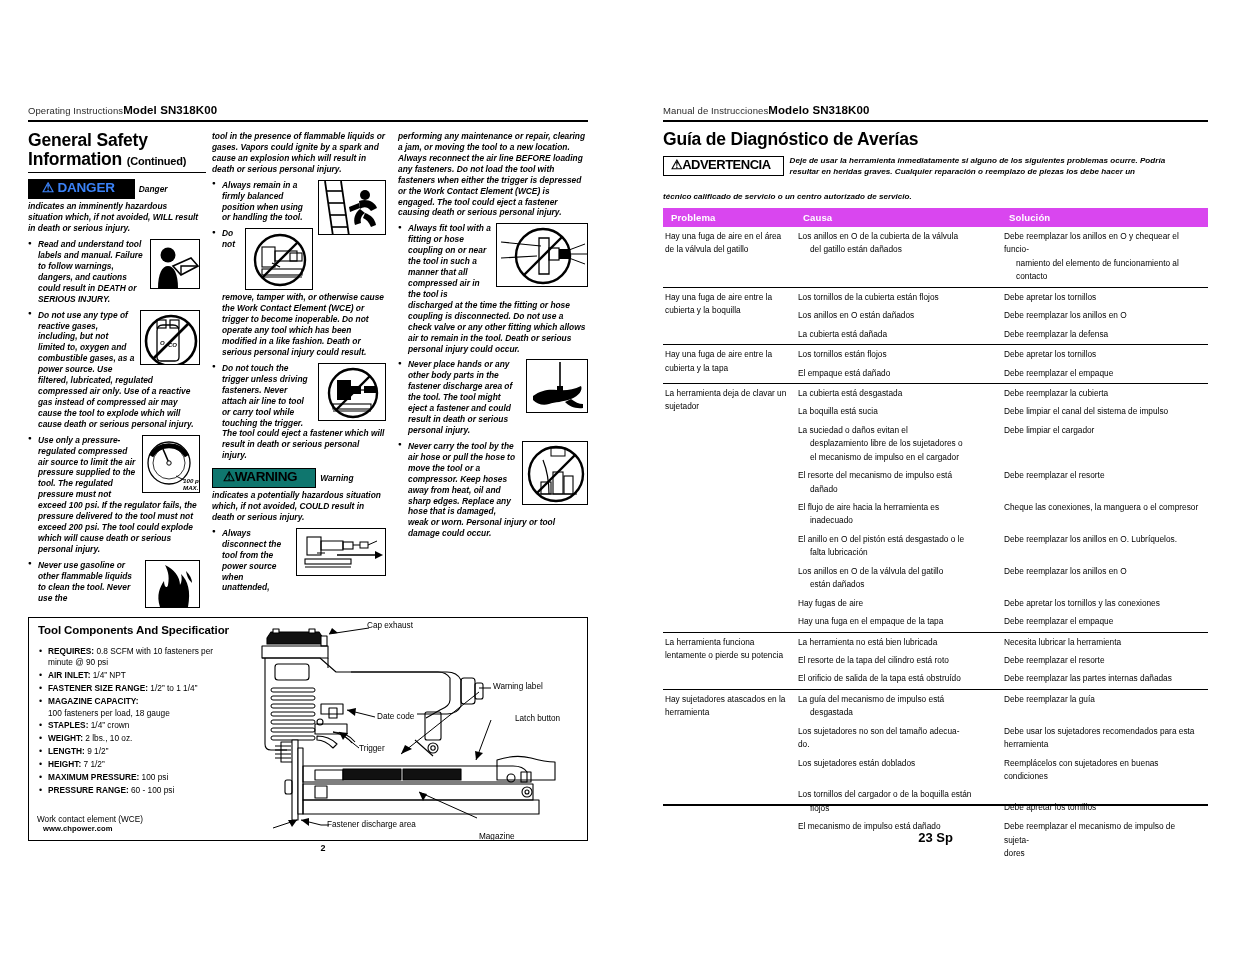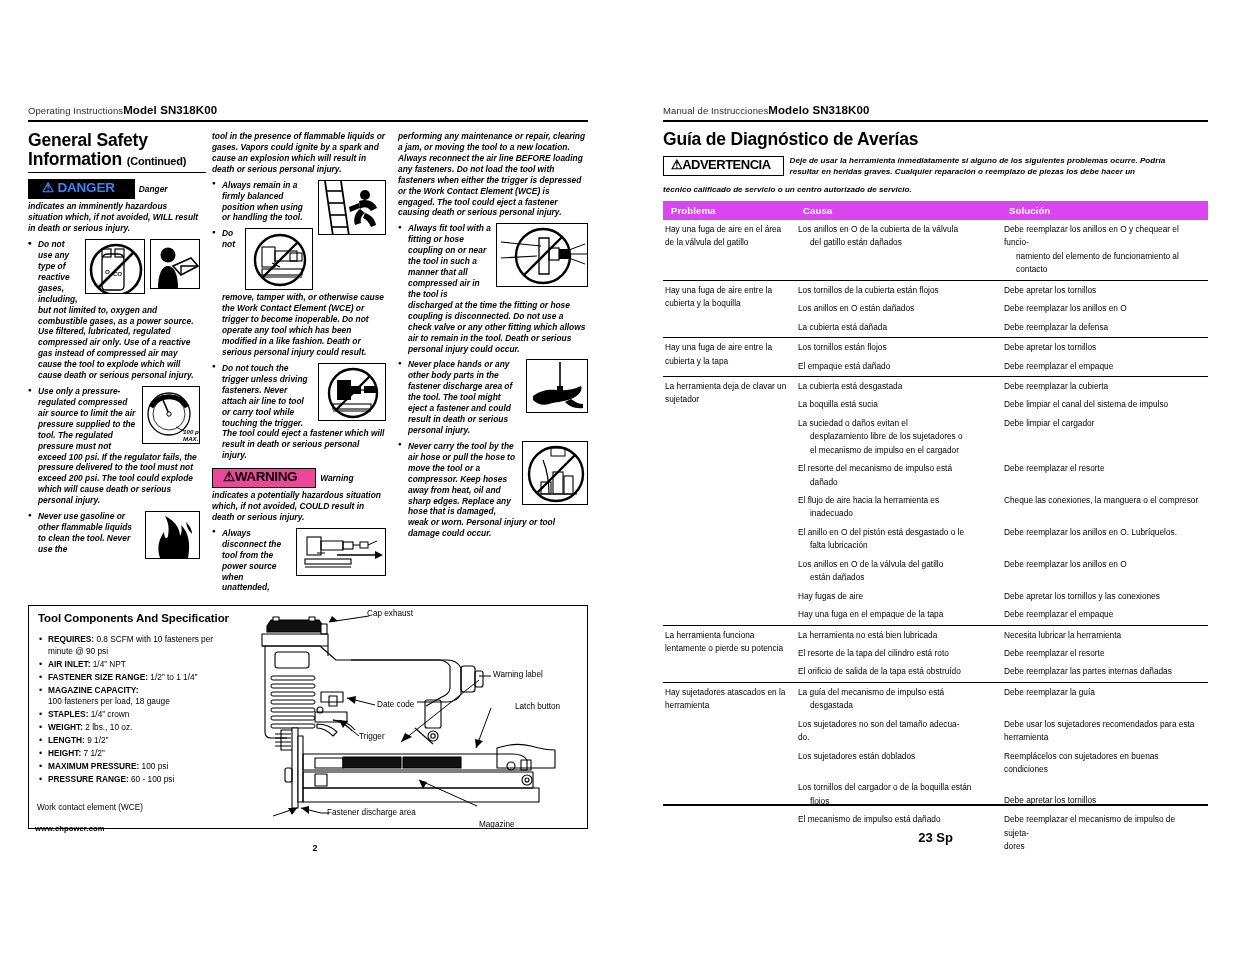--- a/index.html
+++ b/index.html
@@ -52,21 +52,21 @@
     display: inline-block;
     background: #000; color: #3b82f6;
     font-size: 13.5px; font-weight: 700;
     padding: 2px 20px 3px 14px;
     letter-spacing: -.2px;
     line-height: 1.1;
     vertical-align: middle;
   }
   .warning-badge {
     display: inline-block;
-    background: #ec4899; color: #000;
+    background: #0f766e; color: #000;
     border: 1.6px solid #000;
     font-size: 13.5px; font-weight: 700;
     padding: 1px 18px 2px 10px;
     letter-spacing: -.4px;
     line-height: 1.1;
     vertical-align: middle;
   }
   .badge-tail {
     font-size: 8.4px; font-weight: 700; font-style: italic;
     vertical-align: middle; padding-left: 4px;
@@ -126,35 +126,35 @@
   }
   ul.spec-list li b { font-weight: 700; }
 
   .diagram { position: absolute; left: 200px; top: 2px; width: 358px; height: 218px; }
   .diag-label {
     position: absolute; font-size: 8.2px; white-space: nowrap; color: #000;
   }
 
   
   .foot-left {
-    position: absolute; left: 35px; top: 824px; width: 560px;
+    position: absolute; left: 43px; top: 824px; width: 560px;
   }
   .foot-left .url { font-size: 7.6px; font-weight: 700; letter-spacing: .1px; }
   .foot-left .pg  { font-size: 9px; font-weight: 700; text-align: center; margin-top: 10px; }
   .foot-right {
     position: absolute; left: 663px; top: 804px; width: 545px;
   }
   .foot-right .rule { border-top: 2px solid #000; }
   .foot-right .pg { font-size: 13px; font-weight: 700; text-align: center; margin-top: 24px; }
 
   
   h1.es-title {
     font-size: 17.5px; font-weight: 700; margin: 7px 0 6px 0; letter-spacing: -.2px;
   }
-  .adv-row { margin-bottom: 8px; }
+  .adv-row { margin-bottom: 15px; }
   .adv-badge {
     display: inline-block; border: 1.6px solid #000; background: #fff;
     font-size: 13px; font-weight: 700; padding: 1px 12px 2px 7px;
     letter-spacing: -.5px; line-height: 1.15;
     vertical-align: top;
   }
   .adv-text {
     display: inline-block; width: 400px; vertical-align: top;
     font-size: 8.1px; font-weight: 700; font-style: italic; line-height: 1.32;
     padding-left: 6px;
@@ -219,20 +219,21 @@
           <li>
             <span class="fig" style="width:50px;height:50px;">
               <svg width="50" height="50" viewBox="0 0 50 50" aria-hidden="true">
                 <rect width="50" height="50" fill="#fff"></rect>
                 <circle cx="17" cy="15" r="7.5" fill="#000"></circle>
                 <path d="M7 48 C7 34 11 26 17 26 C23 26 27 34 27 48 Z" fill="#000"></path>
                 <path d="M22 26 L40 18 L47 26 L30 35 Z" fill="#fff" stroke="#000" stroke-width="1.6"></path>
                 <path d="M30 35 L30 26 L47 26" fill="none" stroke="#000" stroke-width="1.4"></path>
               </svg>
             </span>
+            <span>Read and understand tool labels and manual. Failure to follow warnings, dangers, and cautions could result in DEATH or SERIOUS INJURY.</span>
           </li>
           <li>
             <span class="fig" style="width:60px;height:55px;">
               <svg width="60" height="55" viewBox="0 0 60 55" aria-hidden="true">
                 <rect width="60" height="55" fill="#fff"></rect>
                 <rect x="16" y="9" width="9" height="8" fill="none" stroke="#000" stroke-width="1.2"></rect>
                 <rect x="29" y="9" width="9" height="8" fill="none" stroke="#000" stroke-width="1.2"></rect>
                 <path d="M16 20 q0 -6 6 -6 h10 q6 0 6 6 v26 q0 4 -4 4 h-14 q-4 0 -4 -4 Z" fill="none" stroke="#000" stroke-width="1.3"></path>
                 <text x="19" y="34" font-size="6" font-family="Liberation Sans, sans-serif">O</text>
                 <text x="27" y="36" font-size="6" font-family="Liberation Sans, sans-serif">CO</text>

